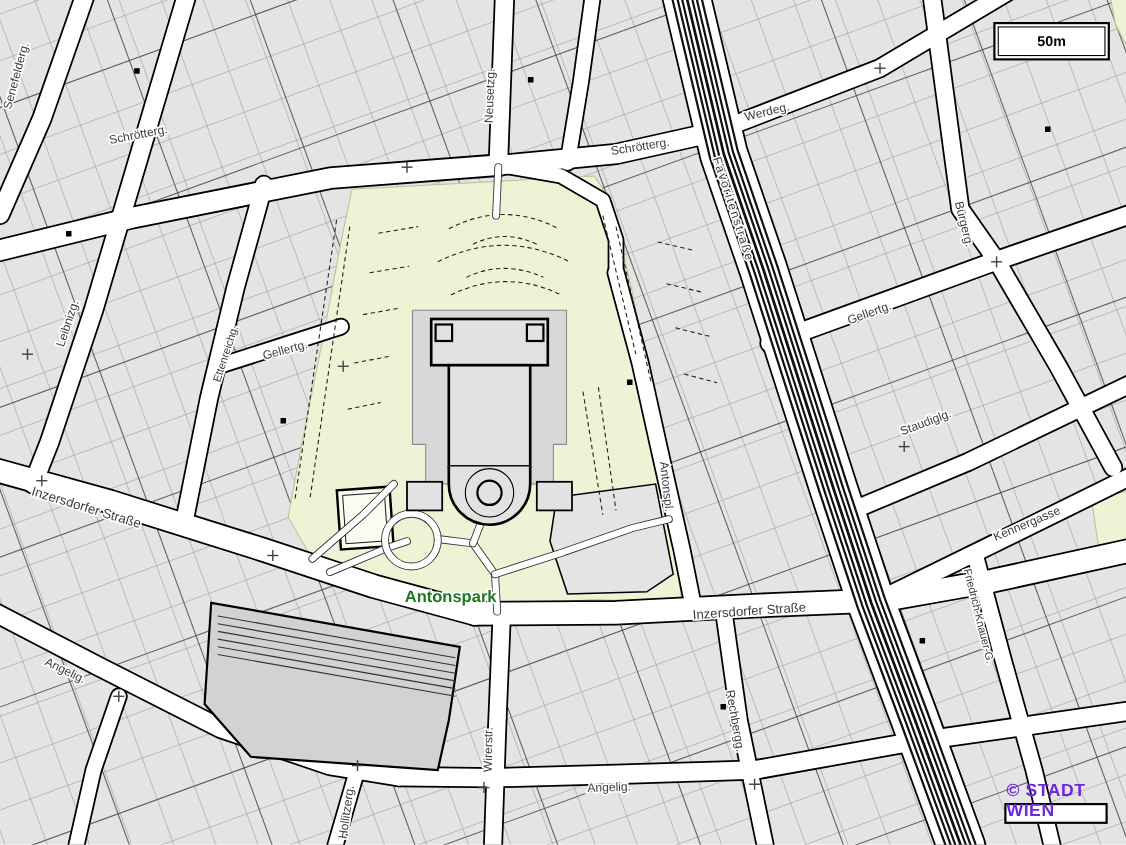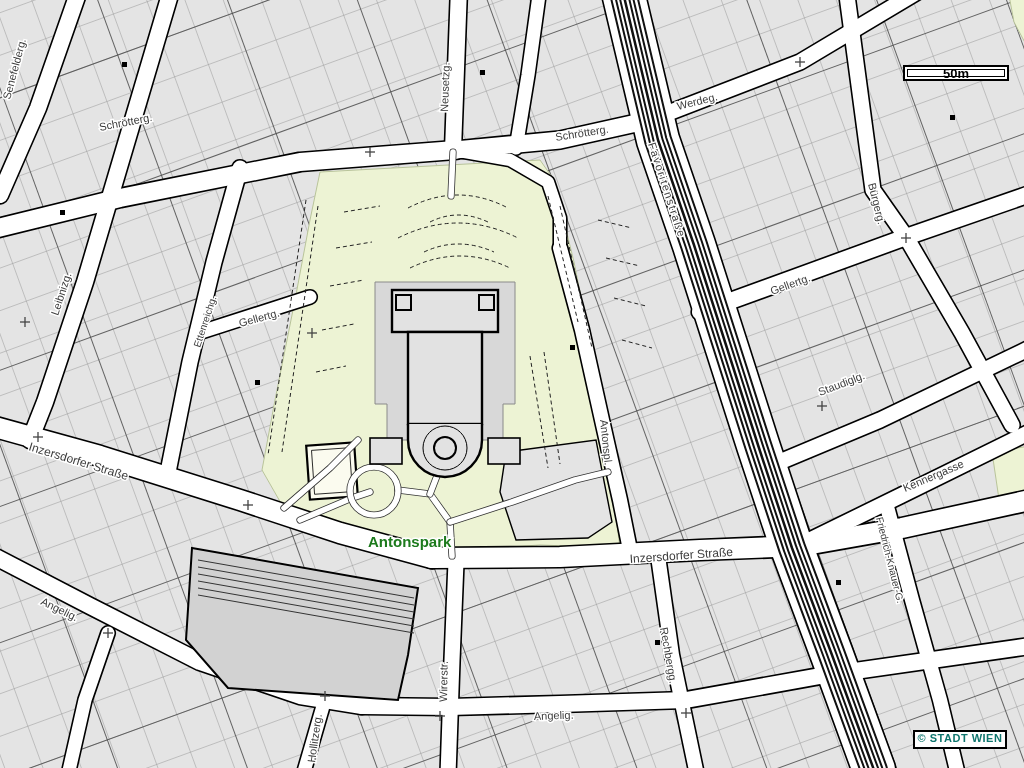--- a/index.html
+++ b/index.html
@@ -6,22 +6,22 @@
   #stage{position:relative;width:1024px;height:768px;overflow:hidden;
          font-family:"Liberation Sans", sans-serif;}
   #mapsvg{position:absolute;left:0;top:0;}
   .overlay-box{position:absolute;background:#fff;border:2px solid #000;
                display:flex;align-items:center;justify-content:center;
                box-sizing:border-box;}
   .overlay-box .inner{border:1px solid #000;width:calc(100% - 6px);height:calc(100% - 6px);
                display:flex;align-items:center;justify-content:center;
                font-weight:bold;font-size:13px;color:#000;}
   #copyright-box{position:absolute;background:#fff;border:2px solid #000;
-               display:flex;align-items:flex-start;justify-content:center;
-               font-weight:bold;font-size:11px;color:#0f766e;box-sizing:border-box;
+               display:flex;align-items:flex-end;justify-content:center;
+               font-weight:bold;font-size:16px;color:#6d28d9;box-sizing:border-box;
                letter-spacing:0.5px;}
 </style>
 </head>
 <body>
 
 <div id="stage">
   <svg id="mapsvg" width="1024" height="768" viewBox="0 0 1024 768">
       <rect x="0" y="0" width="1024" height="768" fill="#ffffff"></rect>
       <rect x="0" y="0" width="1024" height="768" fill="#e4e4e4"></rect>
       <g transform="rotate(-20 512 384)">
@@ -376,21 +376,21 @@
       <text x="447" y="702" transform="rotate(-89 447 702)" fill="#3d3d3d" stroke="#fff" stroke-width="3" paint-order="stroke" font-size="11px" font-family="&quot;Liberation Sans&quot;,sans-serif">Wirerstr.</text>
       <text x="315" y="763" transform="rotate(-82 315 763)" fill="#3d3d3d" stroke="#fff" stroke-width="3" paint-order="stroke" font-size="11px" font-family="&quot;Liberation Sans&quot;,sans-serif">Hollitzerg.</text>
       <text x="660" y="628" transform="rotate(80 660 628)" fill="#3d3d3d" stroke="#fff" stroke-width="3" paint-order="stroke" font-size="11px" font-family="&quot;Liberation Sans&quot;,sans-serif">Rechbergg.</text>
       <text x="600" y="420" transform="rotate(84 600 420)" fill="#3d3d3d" stroke="#fff" stroke-width="3" paint-order="stroke" font-size="11px" font-family="&quot;Liberation Sans&quot;,sans-serif">Antonspl.</text>
       <text x="240" y="327" transform="rotate(-15 240 327)" fill="#3d3d3d" stroke="#fff" stroke-width="3" paint-order="stroke" font-size="11px" font-family="&quot;Liberation Sans&quot;,sans-serif">Gellertg.</text>
       <text x="58" y="316" transform="rotate(-72 58 316)" fill="#3d3d3d" stroke="#fff" stroke-width="3" paint-order="stroke" font-size="11px" font-family="&quot;Liberation Sans&quot;,sans-serif">Leibnizg.</text>
       <text x="200" y="348" transform="rotate(-72 200 348)" fill="#3d3d3d" stroke="#fff" stroke-width="3" paint-order="stroke" font-size="10px" font-family="&quot;Liberation Sans&quot;,sans-serif">Ettenreichg.</text>
       <text x="368" y="547" transform="rotate(0 368 547)" fill="#1c7a1c" stroke="#fff" stroke-width="3" paint-order="stroke" font-size="15px" font-family="&quot;Liberation Sans&quot;,sans-serif" font-weight="bold">Antonspark</text>
     </svg>
 
-  <div id="scale-box" class="overlay-box" style="left: 903px; top: 20px; width: 106px; height: 16px; margin-top: 45px;">
+  <div id="scale-box" class="overlay-box" style="left: 903px; top: 20px; width: 106px; height: 35px;">
     <div class="inner">
       <span>50m</span>
     </div>
   </div>
 
   <div id="copyright-box" style="left: 913px; top: 730px; width: 94px; height: 19px;">
     <span>© STADT WIEN</span>
   </div>
 </div>
 

